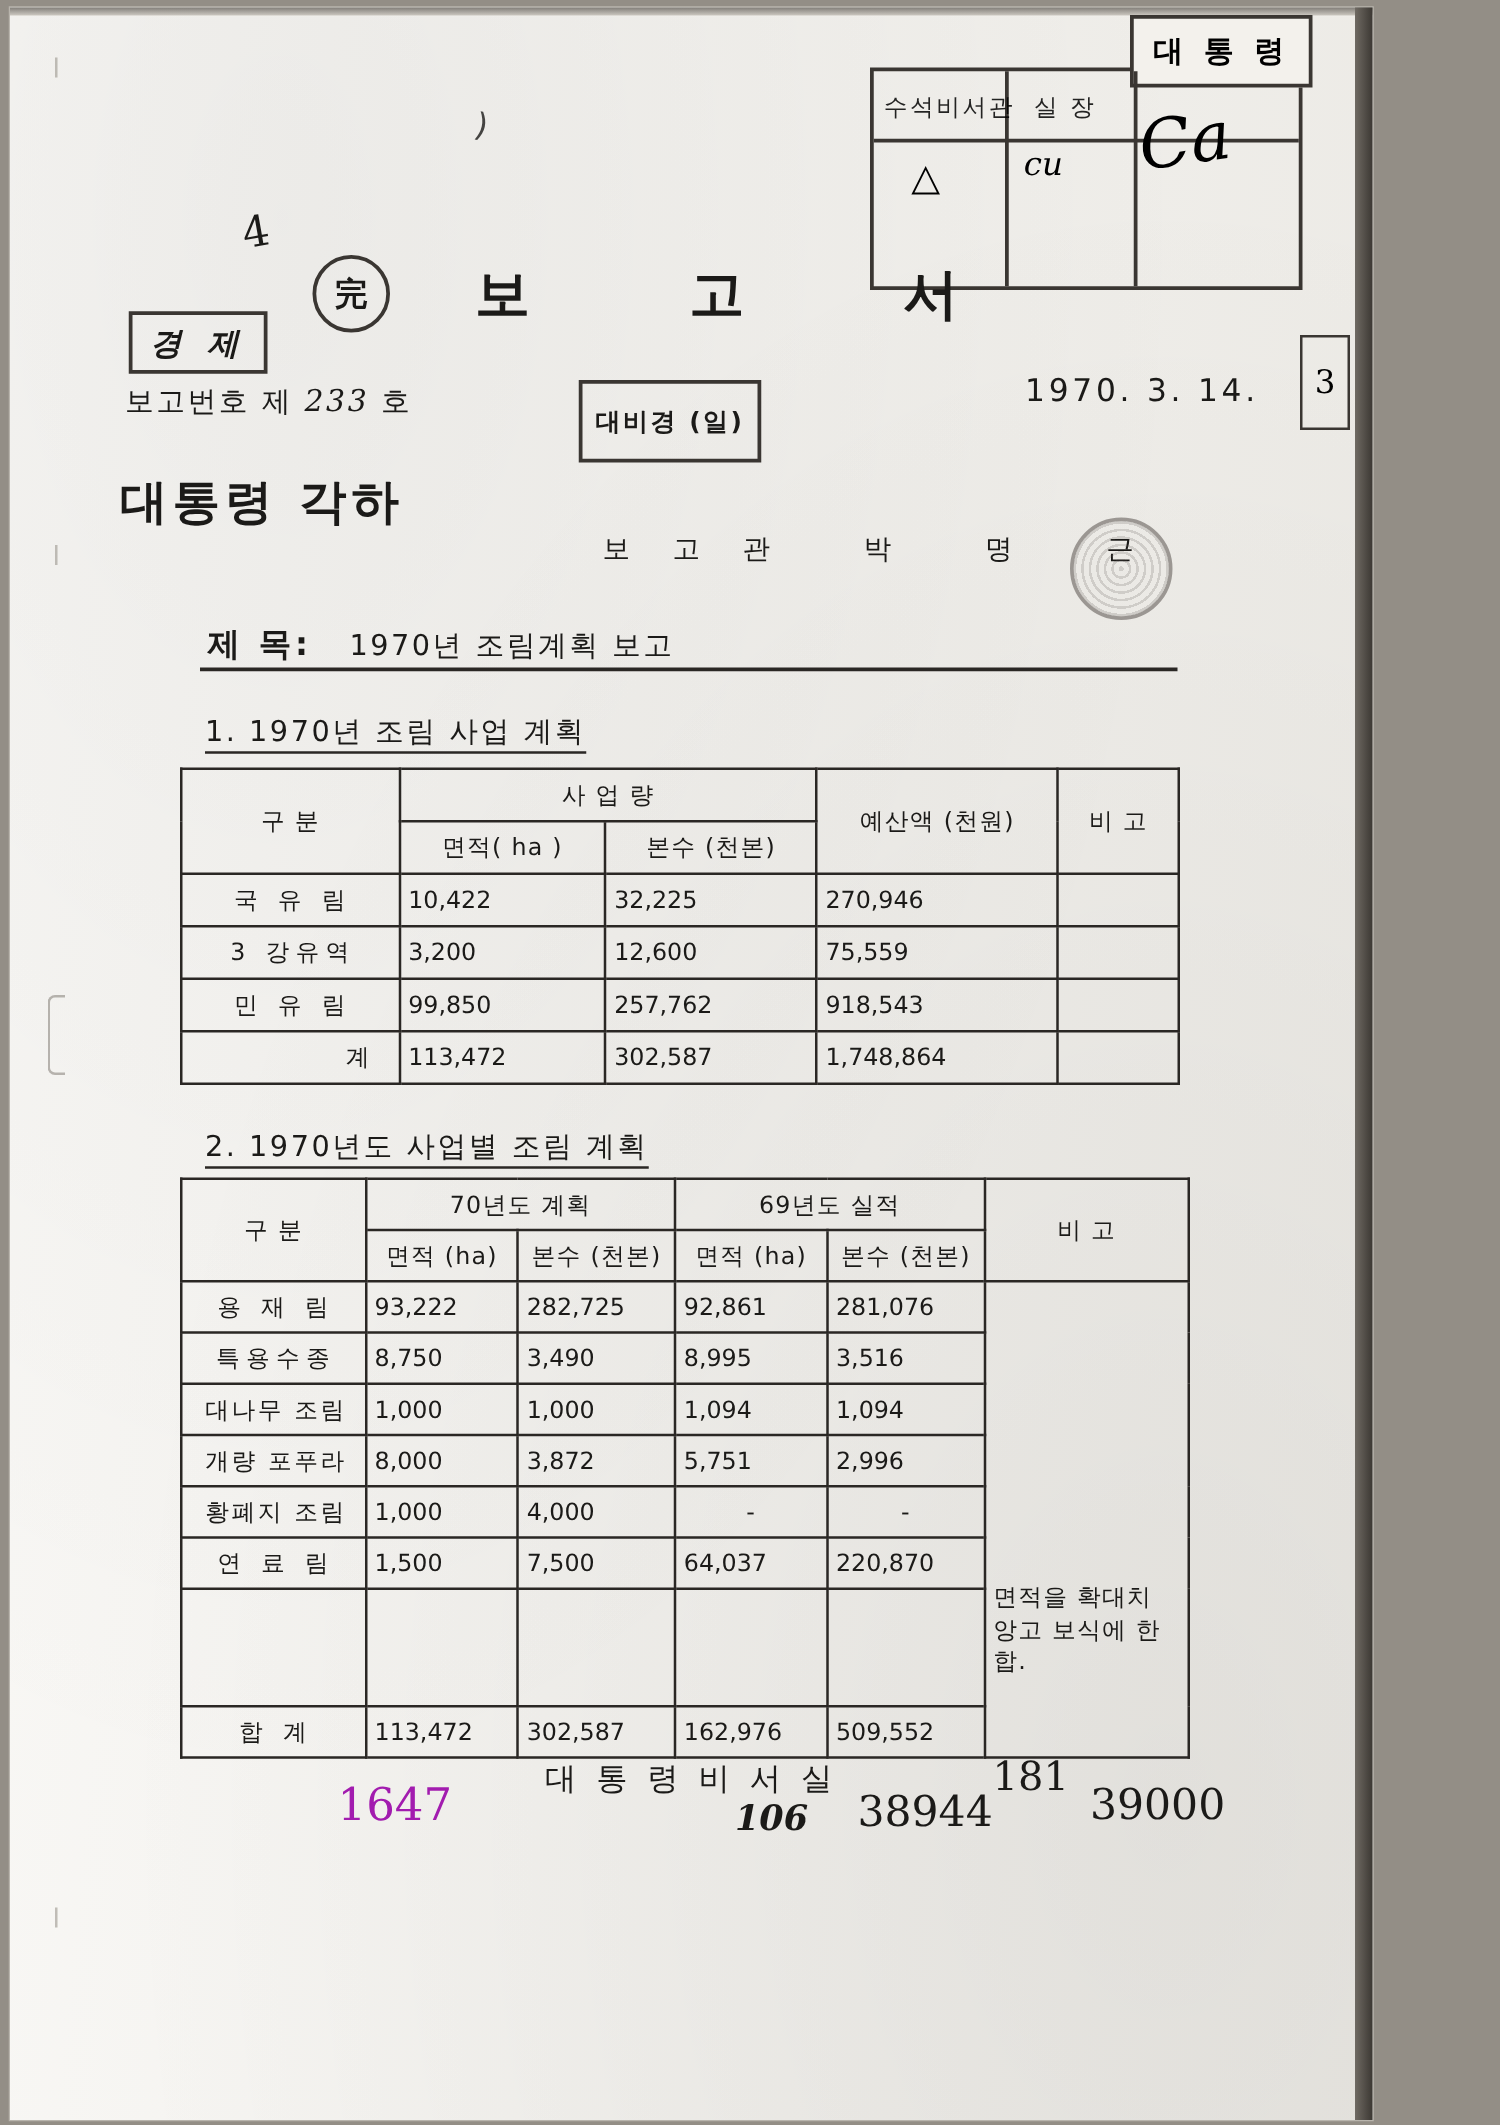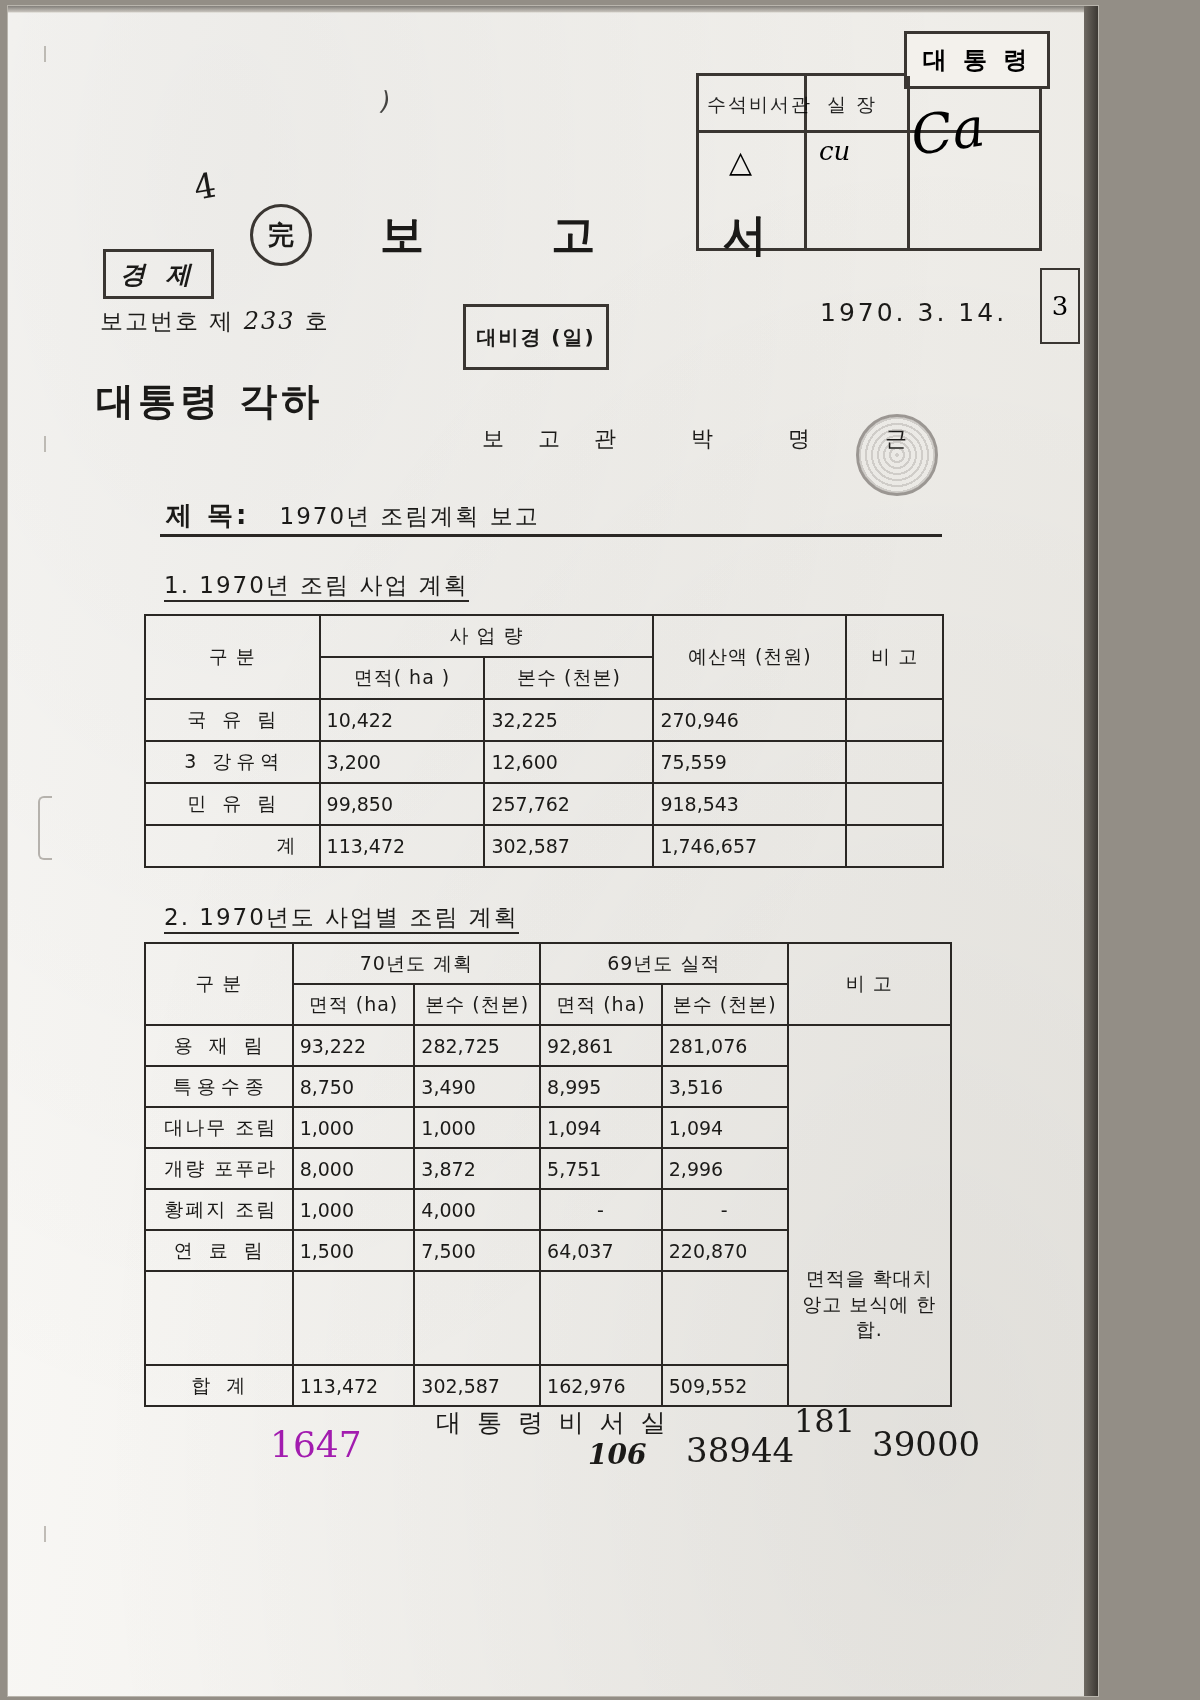--- a/index.html
+++ b/index.html
@@ -64,21 +64,21 @@
   #president-line{position:absolute;left:88px;top:370px;font-size:38px;font-weight:bold;letter-spacing:4px;}
   #reporter-line{position:absolute;left:474px;top:418px;font-size:22px;letter-spacing:34px;}
   #seal{
     position:absolute;left:848px;top:408px;width:76px;height:76px;border-radius:50%;
     border:3px solid #5a5450;opacity:.55;
     background:repeating-radial-gradient(circle, rgba(90,84,80,.35) 0 2px, rgba(255,255,255,0) 2px 6px);
   }
 
   
   #approval{
-    position:absolute;left:688px;top:67px;width:340px;height:172px;
+    position:absolute;left:688px;top:48px;width:340px;height:172px;
     border:3px solid #3a3632;
   }
   #approval .cellline{position:absolute;background:#3a3632;}
   #approval .v1{left:105px;top:0;width:3px;height:172px;}
   #approval .v2{left:208px;top:0;width:3px;height:172px;}
   #approval .h1{left:0;top:54px;width:340px;height:3px;}
   #approval .pbox{
     position:absolute;left:205px;top:-45px;width:140px;height:52px;border:3px solid #3a3632;
     background:#f3f1ec;display:flex;align-items:center;justify-content:center;
     font-size:24px;font-weight:bold;letter-spacing:4px;
@@ -117,21 +117,21 @@
     padding:3px 6px;text-align:center;font-weight:normal;
     letter-spacing:1px;
   }
   table.doc .num{text-align:left;font-family:"DejaVu Sans",sans-serif;letter-spacing:0;}
   table.doc .lbl{letter-spacing:5px;padding-left:10px;}
   #t1{left:136px;top:608px;width:800px;}
   #t1 td,#t1 th{height:34px;}
   #t2{left:136px;top:936px;width:808px;}
   #t2 td,#t2 th{height:33px;}
   .note{
-    font-size:19px;line-height:1.35;text-align:center;letter-spacing:1px;
+    font-size:19px;line-height:1.35;text-align:left;letter-spacing:1px;
   }
   
   #foot-1647{position:absolute;left:262px;top:1418px;font-size:36px;color:#a21caf;font-family:"DejaVu Serif",serif;}
   #foot-office{position:absolute;left:428px;top:1400px;font-size:25px;letter-spacing:4px;}
   #foot-106{position:absolute;left:580px;top:1432px;font-size:28px;font-family:"DejaVu Serif",serif;font-style:italic;font-weight:bold;}
   #foot-38944{position:absolute;left:678px;top:1424px;font-size:34px;font-family:"DejaVu Serif",serif;}
   #foot-181{position:absolute;left:786px;top:1396px;font-size:32px;font-family:"DejaVu Serif",serif;}
   #foot-39000{position:absolute;left:864px;top:1418px;font-size:34px;font-family:"DejaVu Serif",serif;}
 </style>
 </head>
@@ -220,21 +220,21 @@
       <td class="lbl">민 유 림</td>
       <td class="num">99,850</td>
       <td class="num">257,762</td>
       <td class="num">918,543</td>
       <td></td>
     </tr>
     <tr>
       <td style="text-align:right;padding-right:22px">계</td>
       <td class="num">113,472</td>
       <td class="num">302,587</td>
-      <td class="num">1,746,657</td>
+      <td class="num">1,748,864</td>
       <td></td>
     </tr>
   </tbody>
     </table>
 
   <div class="sec-head ink" id="sec2">
     <span class="u">2.  1970년도  사업별 조림 계획</span>
   </div>
 
   <table class="doc" id="t2">

